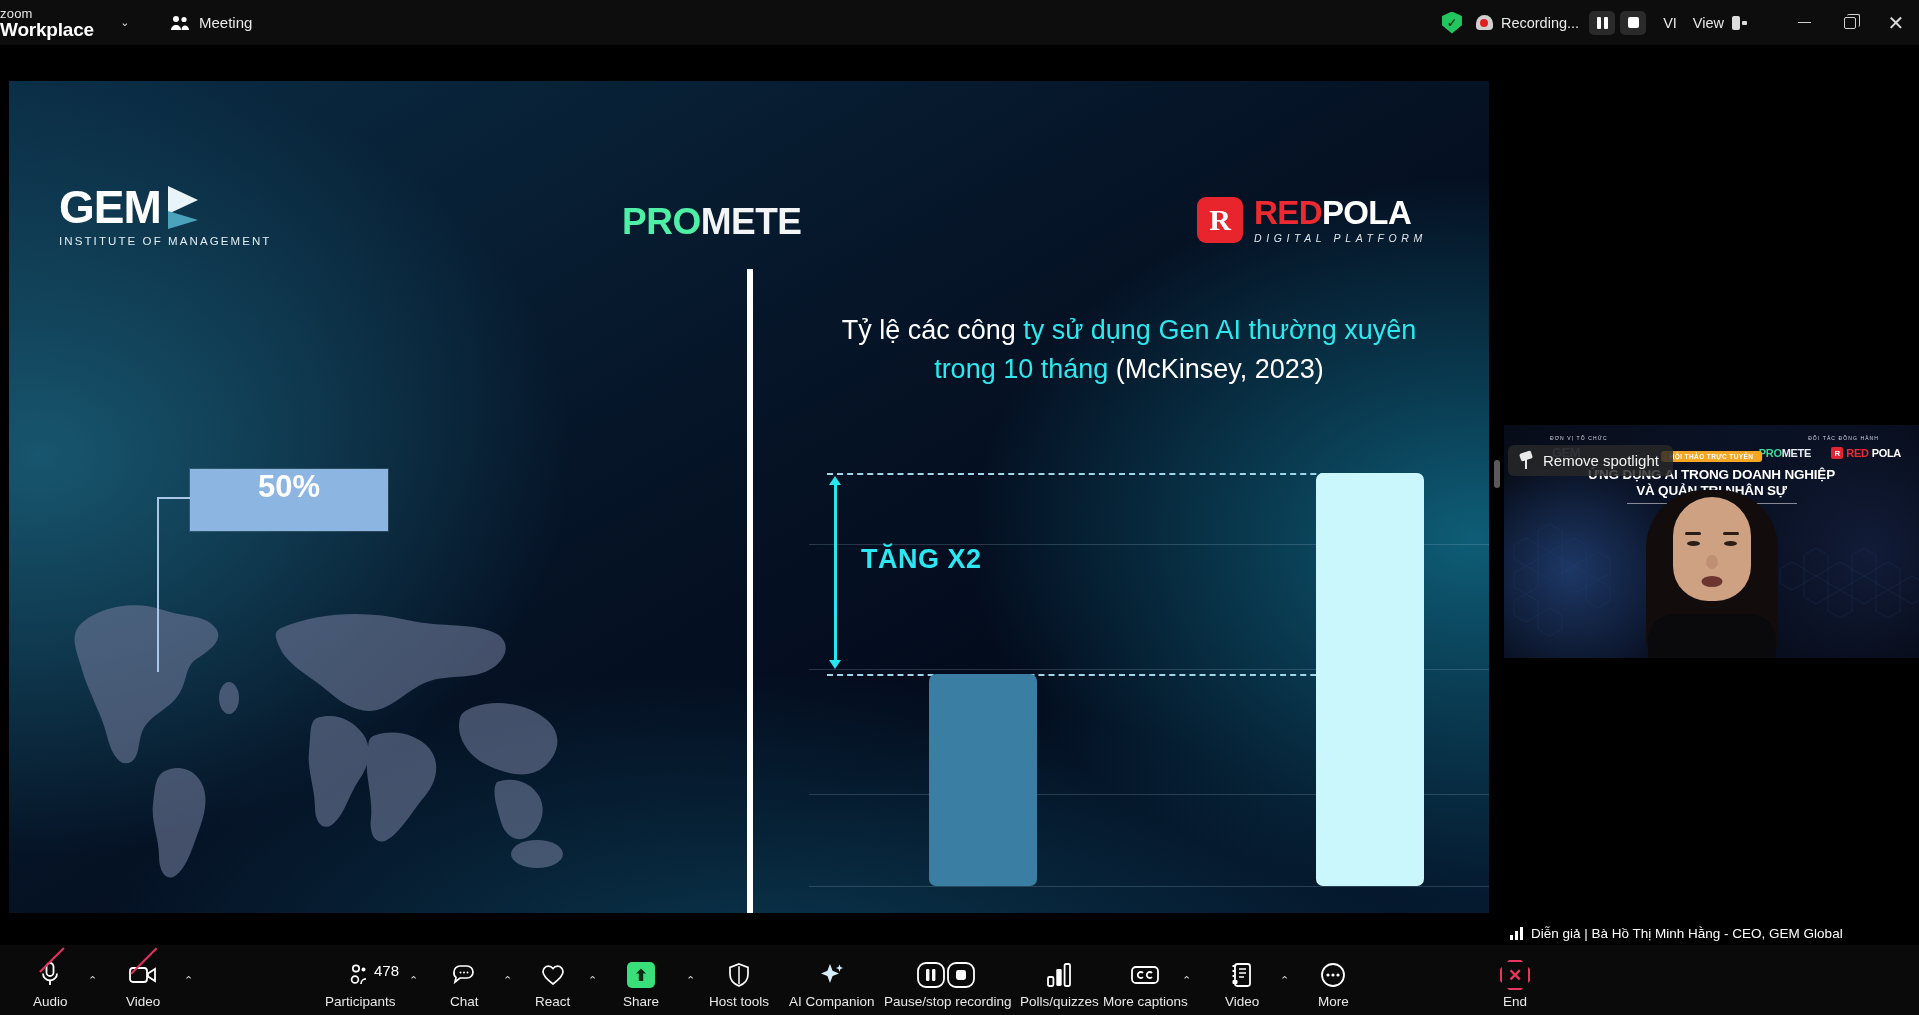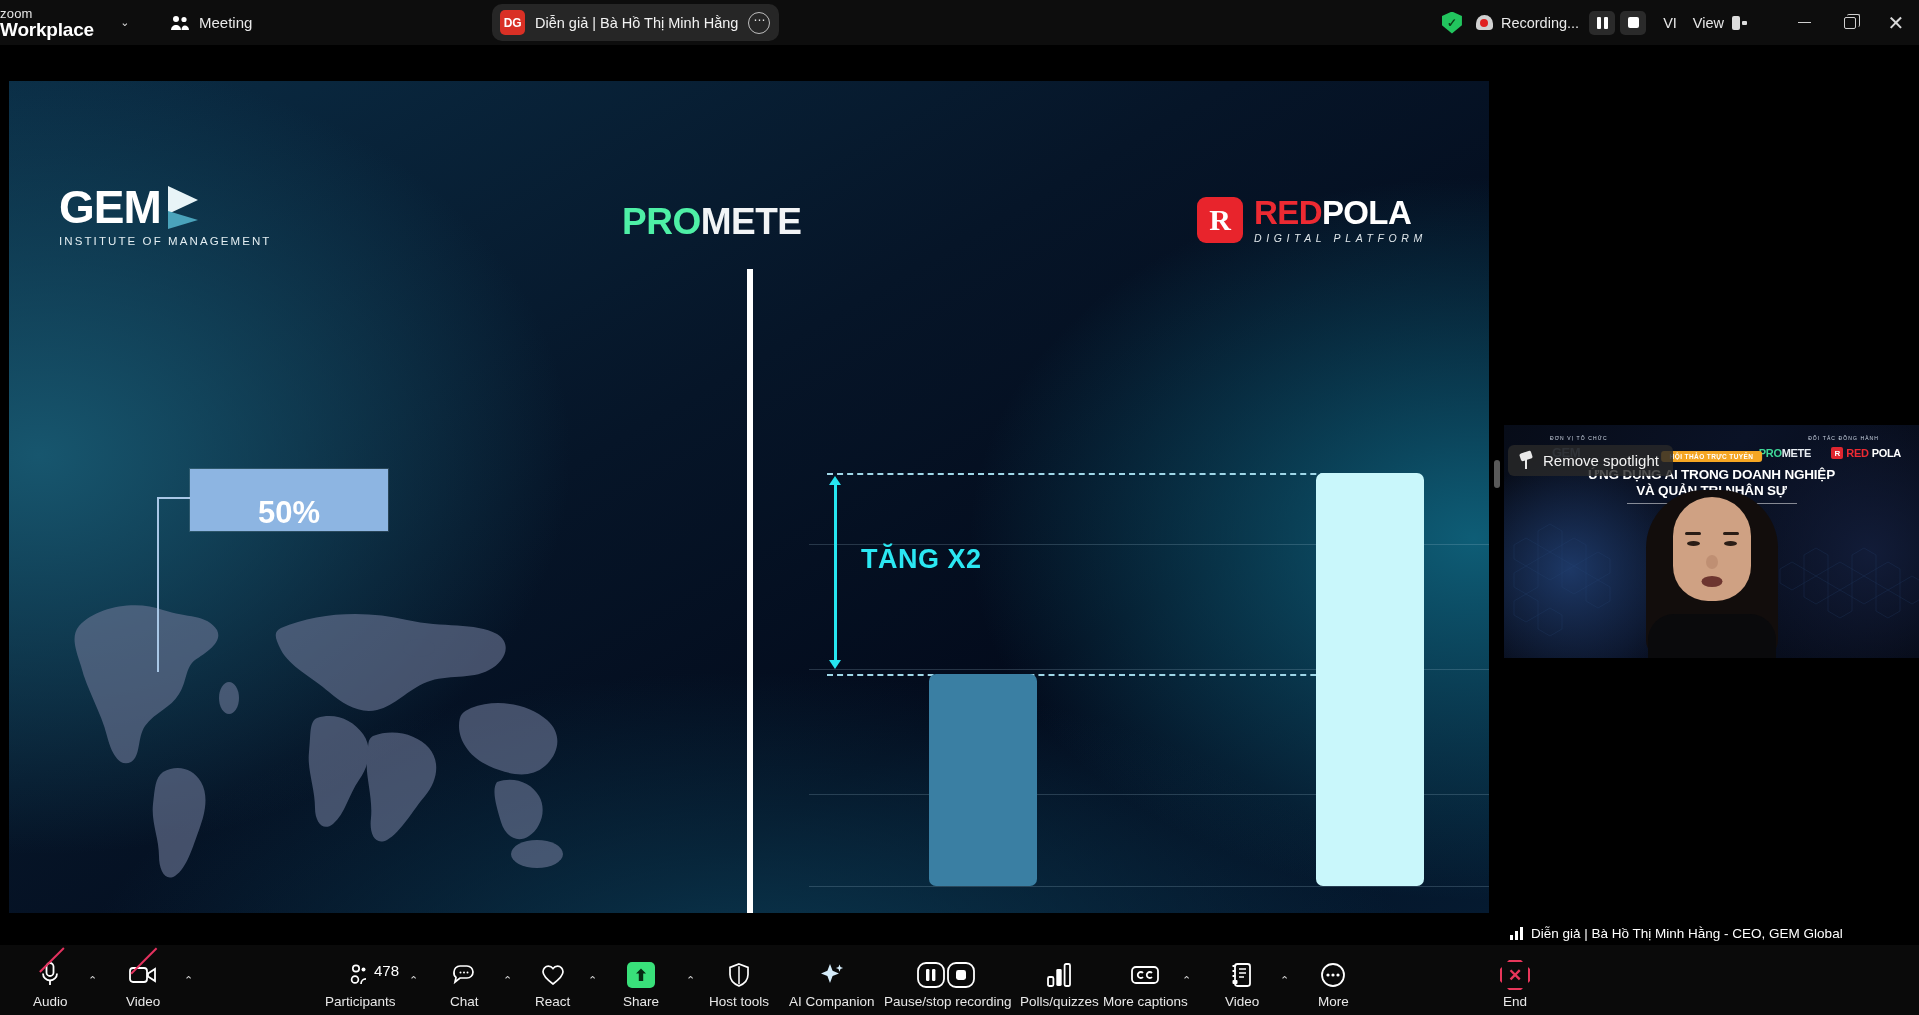--- a/index.html
+++ b/index.html
@@ -157,21 +157,21 @@
     position: absolute; left: 820px; top: 230px; width: 600px;
     font-size: 27px; line-height: 1.45; text-align: center; color: #fff;
   }
   .right-head .cy { color: #2ee8ef; }
 
   
   .map { position: absolute; left: 58px; top: 505px; width: 600px; height: 300px; opacity: .62; }
 
   .badge50 {
     position: absolute; left: 181px; top: 388px; width: 198px; height: 62px;
-    background: #8db5e2; display: flex; align-items: flex-end; justify-content: center;
+    background: #8db5e2; display: flex; align-items: flex-start; justify-content: center;
     box-shadow: 0 0 0 1px rgba(255,255,255,.12);
   }
   .badge50 span { color: #fff; font-size: 31px; font-weight: 700; }
   .leader {
     position: absolute; left: 148px; top: 416px;
     width: 36px; height: 175px;
     border-left: 2.5px solid #a9c7e6; border-top: 2.5px solid #a9c7e6;
   }
 
   
@@ -330,25 +330,20 @@
       <svg width="20" height="16" viewBox="0 0 20 16">
           <circle cx="6" cy="4" r="3" fill="#fff"></circle>
           <circle cx="14" cy="4.5" r="2.6" fill="#fff"></circle>
           <path d="M1 15c0-3 2.4-5 5-5s5 2 5 5z" fill="#fff"></path>
           <path d="M11.5 15c0-2.6 1.4-4.4 3.4-4.4S19 12.4 19 15z" fill="#fff"></path>
         </svg>
     </span>
     <span>Meeting</span>
   </div>
 
-  <div class="speaker-pill">
-    <div class="dg-avatar">DG</div>
-    <div class="speaker-name">Diễn giả | Bà Hồ Thị Minh Hằng</div>
-    <div class="pill-more">⋯</div>
-  </div>
 
   <div class="tb-right">
     <div class="shield">✓</div>
     <div class="rec-dot"></div>
     <div class="rec-text">Recording...</div>
     <div class="rec-btn">
         <span class="b"></span>
         <span class="b"></span>
       </div>
     <div class="rec-btn">
@@ -416,20 +411,21 @@
         <ellipse cx="162" cy="112" rx="10" ry="16"></ellipse>
         <ellipse cx="352" cy="62" rx="16" ry="9"></ellipse>
       </g>
     </svg>
 
     <div class="leader"></div>
     <div class="badge50">
       <span>50%</span>
     </div>
 
+    <div class="right-head"><span>Tỷ lệ các công </span><span class="cy">ty sử dụng Gen AI thường xuyên trong 10 tháng</span><span> (McKinsey, 2023)</span></div>
 
     <div class="chart">
       <div class="grid-line" style="top:123px"></div>
       <div class="grid-line" style="top:248px"></div>
       <div class="grid-line" style="top:373px"></div>
       <div class="grid-line" style="top:465px"></div>
       <div class="dash-top" style="top:52px"></div>
       <div class="dash-mid" style="top:253px"></div>
 
       <div class="bar bar-a"></div>

